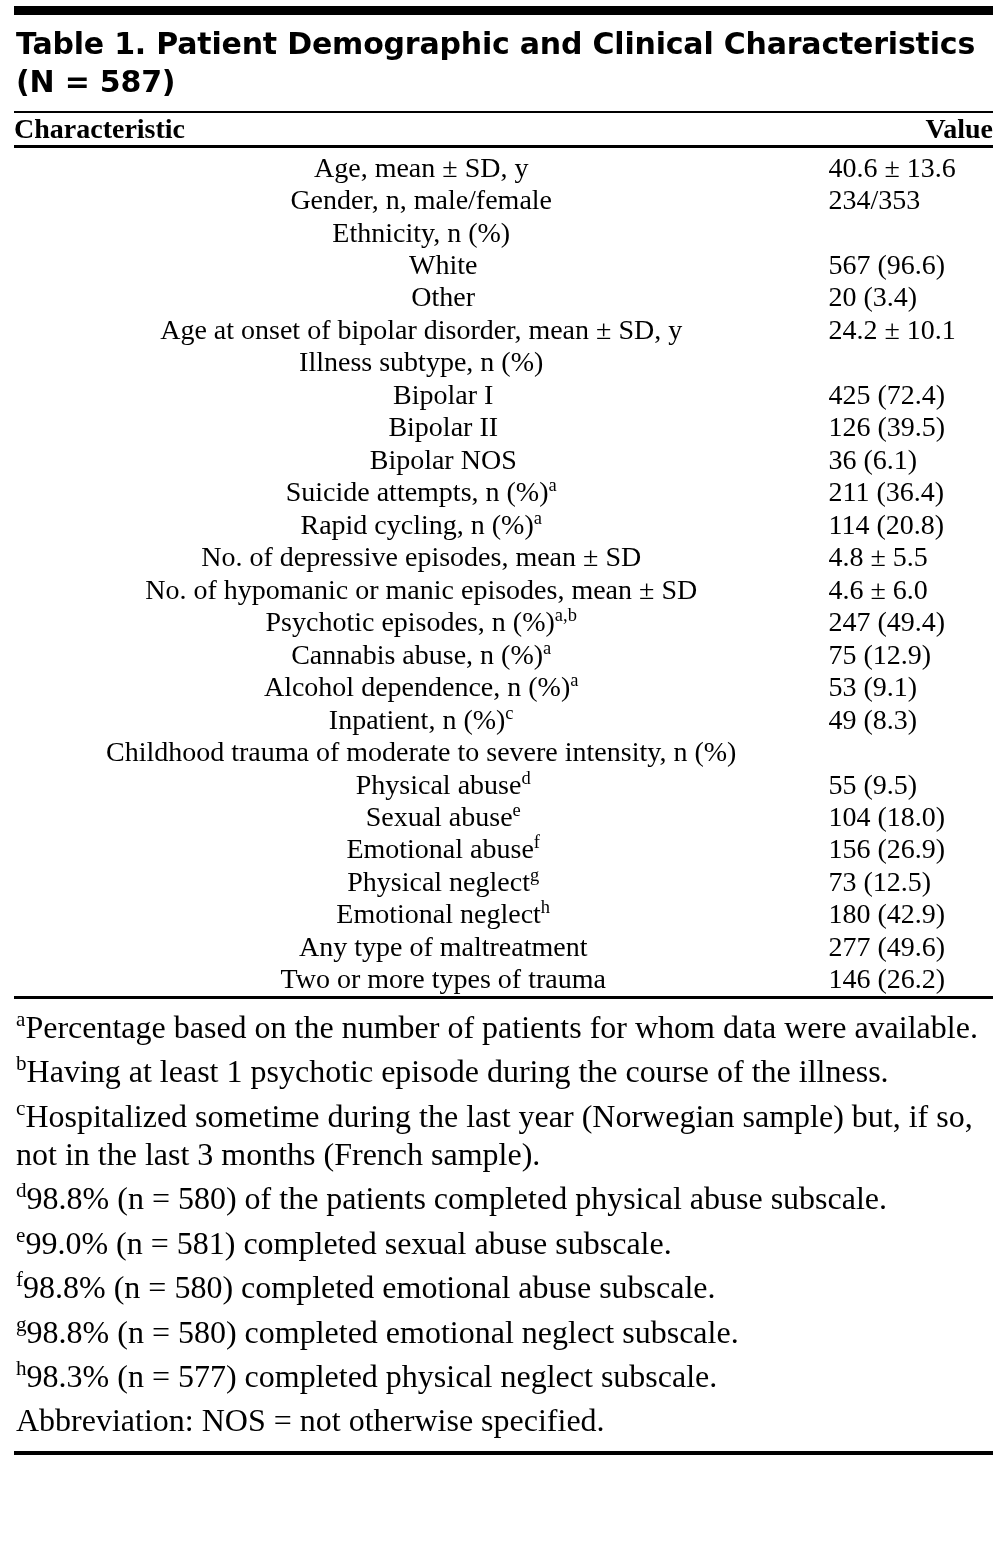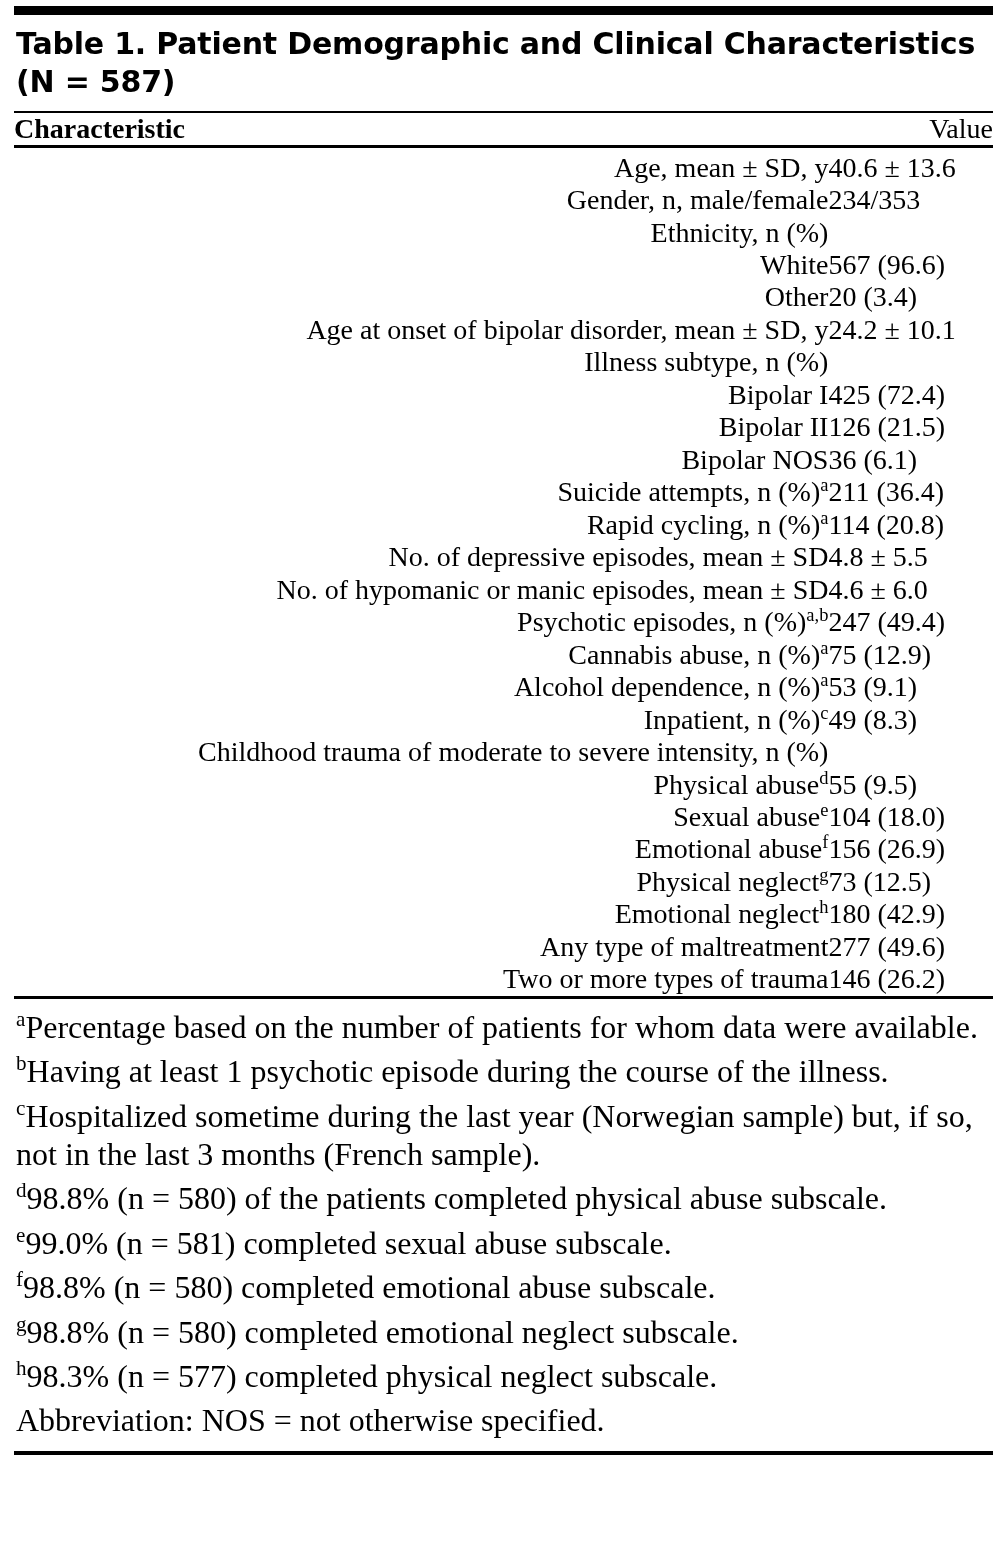--- a/index.html
+++ b/index.html
@@ -56,27 +56,27 @@
     vertical-align: baseline;
   }
   th.col-char {
     text-align: left;
     font-weight: bold;
     font-size: 28px;
     padding: 7px 0 7px 2px;
   }
   th.col-val {
     text-align: right;
-    font-weight: normal;
+    font-weight: bold;
     font-size: 28px;
     padding: 7px 12px 7px 0;
     width: 250px;
   }
   td.cell-char {
-    text-align: right;
+    text-align: center;
     padding: 4px 0 4px 2px;
     line-height: 1.16;
   }
   td.cell-val {
     text-align: left;
     padding: 4px 12px 4px 0;
     white-space: nowrap;
     line-height: 1.16;
   }
   tr.indent td.cell-char {
@@ -158,21 +158,21 @@
         <tr class="">
           <td class="cell-char">Illness subtype, n (%)</td>
           <td class="cell-val"></td>
         </tr>
         <tr class="indent">
           <td class="cell-char">Bipolar I</td>
           <td class="cell-val">425 (72.4)</td>
         </tr>
         <tr class="indent">
           <td class="cell-char">Bipolar II</td>
-          <td class="cell-val">126 (21.5)</td>
+          <td class="cell-val">126 (39.5)</td>
         </tr>
         <tr class="indent">
           <td class="cell-char">Bipolar NOS</td>
           <td class="cell-val">36 (6.1)</td>
         </tr>
         <tr class="">
           <td class="cell-char">Suicide attempts, n (%)<sup>a</sup></td>
           <td class="cell-val">211 (36.4)</td>
         </tr>
         <tr class="">

